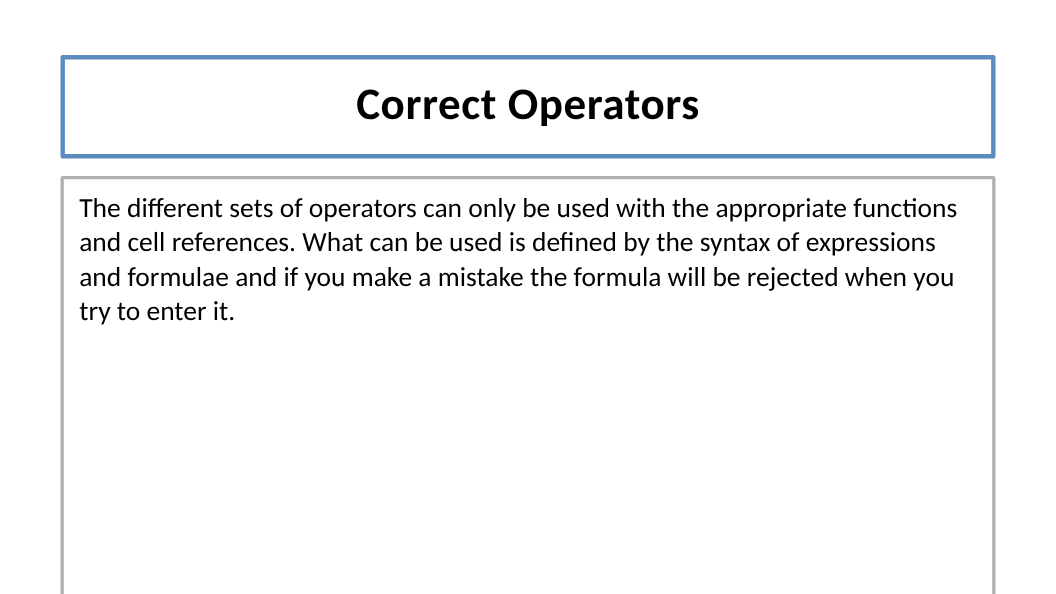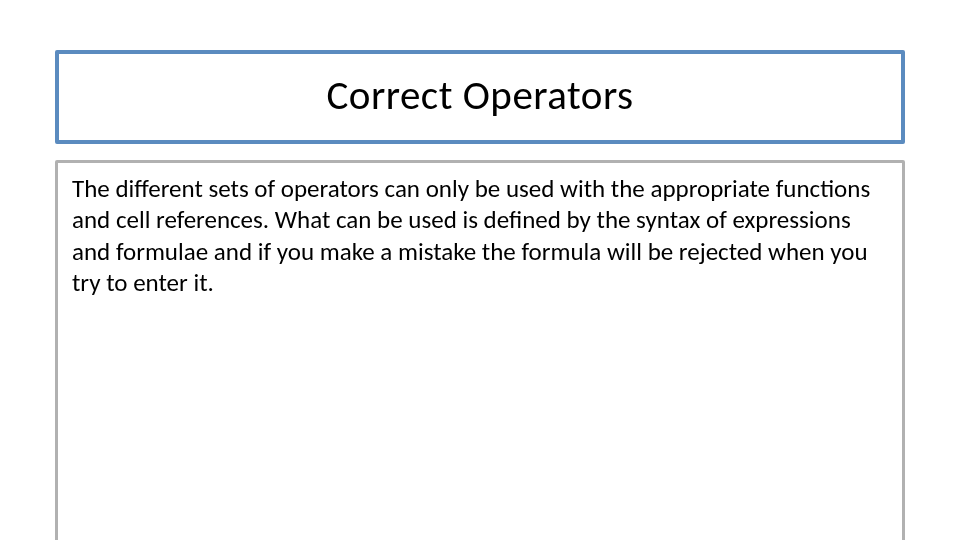--- a/index.html
+++ b/index.html
@@ -16,21 +16,21 @@
     }
     .title-box {
       border: 4px solid #5b8bbf;
       border-radius: 2px;
       padding: 16px 0 20px 0;
       text-align: center;
       margin-bottom: 16px;
     }
     .title-text {
       font-size: 41px;
-      font-weight: 400;
+      font-weight: 700;
       color: #000000;
       letter-spacing: 0.5px;
     }
     .body-box {
       border: 3px solid #b1b1b1;
       border-radius: 2px;
       padding: 10px 14px;
       height: 406px;
     }
     .body-text {

